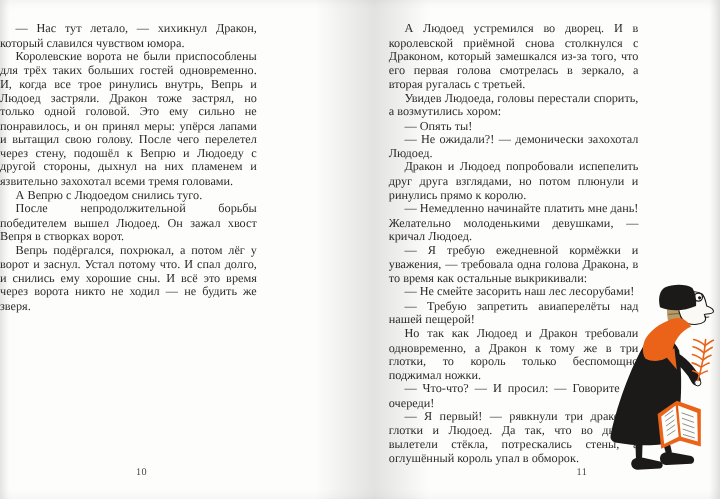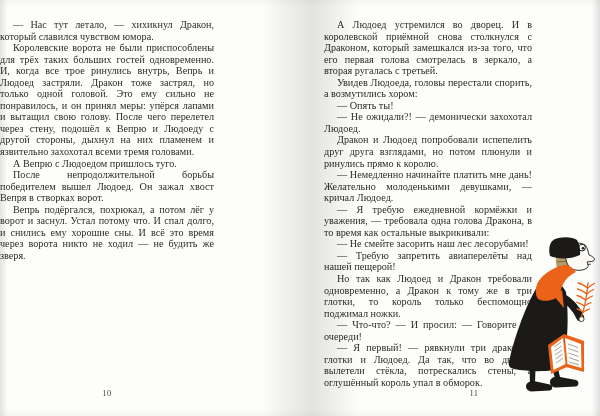--- a/index.html
+++ b/index.html
@@ -18,35 +18,35 @@
     background:linear-gradient(90deg,rgba(0,0,0,0.07),rgba(0,0,0,0));pointer-events:none;}
   .edge-right{position:absolute;top:0;right:0;width:9px;height:416px;
     background:linear-gradient(270deg,rgba(0,0,0,0.09),rgba(0,0,0,0));pointer-events:none;}
 
   .col{position:absolute;top:19px;font-size:10.2px;line-height:11.55px;text-align:justify;}
   .col-left{left:0;width:214px;}
   .col-right{left:324px;width:260px;}
   .para{margin:0;text-indent:13px;}
   .pic-spacer{float:right;width:52px;height:156px;margin-top:206px;}
 
-  .pagenum{position:absolute;top:388px;font-size:8.5px;color:#4c4a48;letter-spacing:0.5px;}
+  .pagenum{position:absolute;top:388px;font-size:8.5px;color:#4c4a48;letter-spacing:0.5px;margin-left:11px;}
   .pagenum-left{left:0;width:214px;text-align:center;}
   .pagenum-right{left:324px;width:300px;text-align:center;}
 
   .illustration{position:absolute;left:498px;top:234px;width:100px;height:162px;}
 </style>
 </head>
 <body>
 
 <div class="spread">
 
   <div class="col col-left">
       <div class="para">— Нас тут летало, — хихикнул Дракон, который славился чувством юмора.</div>
       <div class="para">Королевские ворота не были приспособлены для трёх таких больших гостей одновременно. И, когда все трое ринулись внутрь, Вепрь и Людоед застряли. Дракон тоже застрял, но только одной головой. Это ему сильно не понравилось, и он принял меры: упёрся лапами и вытащил свою голову. После чего перелетел через стену, подошёл к Вепрю и Людоеду с другой стороны, дыхнул на них пламенем и язвительно захохотал всеми тремя головами.</div>
-      <div class="para">А Вепрю с Людоедом пришлось туго.</div>
+      <div class="para">А Вепрю с Людоедом снились туго.</div>
       <div class="para">После непродолжительной борьбы победителем вышел Людоед. Он зажал хвост Вепря в створках ворот.</div>
       <div class="para">Вепрь подёргался, похрюкал, а потом лёг у ворот и заснул. Устал потому что. И спал долго, и снились ему хорошие сны. И всё это время через ворота никто не ходил — не будить же зверя.</div>
     </div>
 
   <div class="col col-right">
     <div class="pic-spacer"></div>
   <div class="para">А Людоед устремился во дворец. И в королевской приёмной снова столкнулся с Драконом, который замешкался из-за того, что его первая голова смотрелась в зеркало, а вторая ругалась с третьей.</div>
       <div class="para">Увидев Людоеда, головы перестали спорить, а возмутились хором:</div>
       <div class="para">— Опять ты!</div>
       <div class="para">— Не ожидали?! — демонически захохотал Людоед.</div>

